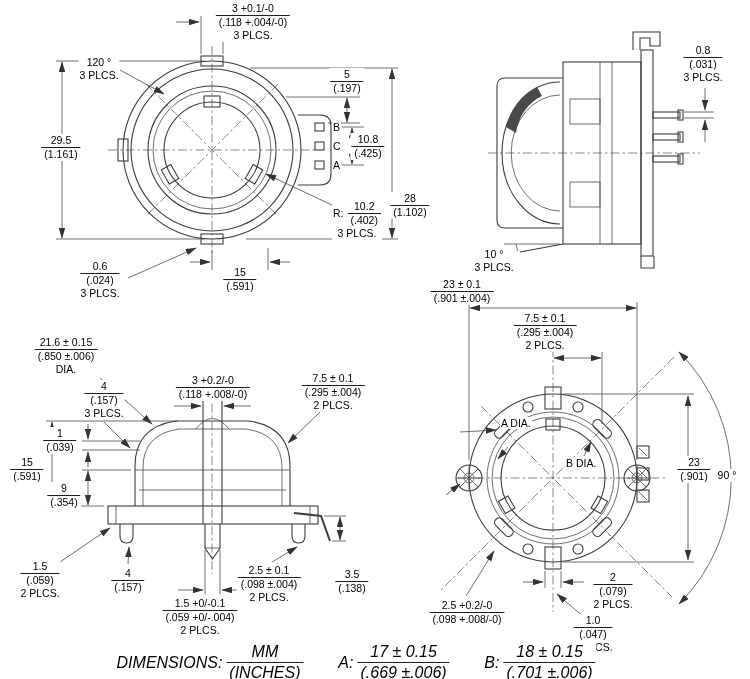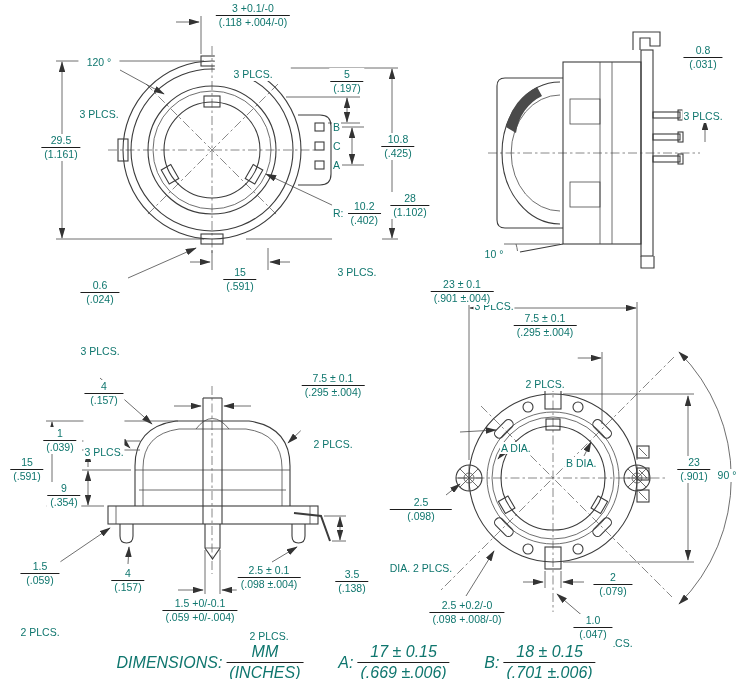--- a/index.html
+++ b/index.html
@@ -1,29 +1,29 @@
 <!DOCTYPE html>
 <html><head>
 <meta charset="utf-8">
 <style>
   html,body{margin:0;padding:0;background:#ffffff;}
   #canvas{position:relative;width:750px;height:679px;background:#fff;
-          font-family:"Liberation Sans",sans-serif;color:#0f766e;overflow:hidden;}
+          font-family:"Liberation Sans",sans-serif;color:#000000;overflow:hidden;}
   #drawing{position:absolute;left:0;top:0;}
   svg .o{stroke:#3c3c3c;stroke-width:1.1;fill:none}
   svg .t{stroke:#4a4a4a;stroke-width:0.8;fill:none}
   svg .cl{stroke:#6a6a6a;stroke-width:0.8;fill:none;stroke-dasharray:9 3 2.5 3}
   svg .dk{fill:#4a4a4a;stroke:none}
   .dim{position:absolute;transform:translateX(-50%);text-align:center;font-size:10.5px;
        line-height:1.25;white-space:nowrap;background:#fff;padding:0 1px;}
   .dim .row{display:flex;align-items:center;gap:4px;justify-content:center;}
   .stack{display:inline-block;text-align:center;}
   .mm{display:block;border-bottom:1px solid #1d1d1d;padding:0 3px;}
   .in{display:block;padding:0 3px;}
-  .note{display:block;margin-top:39px;}
+  .note{display:block;}
   .solo{display:block;}
   .prefix{display:inline-block;}
   .plain{position:absolute;font-size:10.5px;background:#fff;padding:0 1px;white-space:nowrap;}
   .footer-dim{font-size:16px;font-style:italic;}
 </style>
 </head>
 <body>
 
 <div id="canvas">
 
@@ -261,21 +261,21 @@
   <span class="mm">29.5</span>
   <span class="in">(1.161)</span>
 </div>
 <div class="dim" style="left:347px;top:68px">
   <span class="mm">5</span>
   <span class="in">(.197)</span>
 </div>
 <div class="plain" style="left:332px;top:121px">B</div>
 <div class="plain" style="left:332px;top:140px">C</div>
 <div class="plain" style="left:332px;top:159px">A</div>
-<div class="dim" style="left:398px;top:133px">
+<div class="dim" style="left:368px;top:133px">
   <span class="mm">10.8</span>
   <span class="in">(.425)</span>
 </div>
 <div class="dim" style="left:410px;top:192px">
   <span class="mm">28</span>
   <span class="in">(1.102)</span>
 </div>
 <div class="dim" style="left:357px;top:200px">
   <span class="row">
     <span class="prefix">R:</span>
@@ -283,41 +283,50 @@
       <span class="mm">10.2</span>
       <span class="in">(.402)</span>
     </span>
   </span>
   <span class="note">3 PLCS.</span>
 </div>
 <div class="dim" style="left:240px;top:266px">
   <span class="mm">15</span>
   <span class="in">(.591)</span>
 </div>
-<div class="dim" style="left:100px;top:279px">
+<div class="dim" style="left:100px;top:260px">
   <span class="mm">0.6</span>
   <span class="in">(.024)</span>
   <span class="note">3 PLCS.</span>
 </div>
 
 <div class="dim" style="left:703px;top:44px">
   <span class="mm">0.8</span>
   <span class="in">(.031)</span>
   <span class="note">3 PLCS.</span>
 </div>
 <div class="dim" style="left:494px;top:248px">
   <span class="solo">10 °</span>
   <span class="note">3 PLCS.</span>
 </div>
 
+<div class="dim" style="left:66px;top:336px">
+  <span class="mm">21.6 ± 0.15</span>
+  <span class="in">(.850 ±.006)</span>
+  <span class="note">DIA.</span>
+</div>
 <div class="dim" style="left:104px;top:380px">
   <span class="mm">4</span>
   <span class="in">(.157)</span>
   <span class="note">3 PLCS.</span>
 </div>
+<div class="dim" style="left:213px;top:374px">
+  <span class="mm">3 +0.2/-0</span>
+  <span class="in">(.118 +.008/-0)</span>
+</div>
 <div class="dim" style="left:333px;top:372px">
   <span class="mm">7.5 ± 0.1</span>
   <span class="in">(.295 ±.004)</span>
   <span class="note">2 PLCS.</span>
 </div>
 <div class="dim" style="left:60px;top:427px">
   <span class="mm">1</span>
   <span class="in">(.039)</span>
 </div>
 <div class="dim" style="left:27px;top:456px">
@@ -354,33 +363,28 @@
 
 <div class="dim" style="left:462px;top:278px">
   <span class="mm">23 ± 0.1</span>
   <span class="in">(.901 ±.004)</span>
 </div>
 <div class="dim" style="left:545px;top:312px">
   <span class="mm">7.5 ± 0.1</span>
   <span class="in">(.295 ±.004)</span>
   <span class="note">2 PLCS.</span>
 </div>
-<div class="plain" style="left:500px;top:442px">A DIA.</div>
+<div class="plain" style="left:500px;top:417px">A DIA.</div>
 <div class="plain" style="left:565px;top:457px">B DIA.</div>
 <div class="dim" style="left:694px;top:456px">
   <span class="mm">23</span>
   <span class="in">(.901)</span>
 </div>
 <div class="dim" style="left:727px;top:469px">
   <span class="solo">90 °</span>
-</div>
-<div class="dim" style="left:421px;top:496px">
-  <span class="mm">2.5</span>
-  <span class="in">(.098)</span>
-  <span class="note">DIA. 2 PLCS.</span>
 </div>
 <div class="dim" style="left:467px;top:599px">
   <span class="mm">2.5 +0.2/-0</span>
   <span class="in">(.098 +.008/-0)</span>
 </div>
 <div class="dim" style="left:613px;top:571px">
   <span class="mm">2</span>
   <span class="in">(.079)</span>
   <span class="note">2 PLCS.</span>
 </div>

